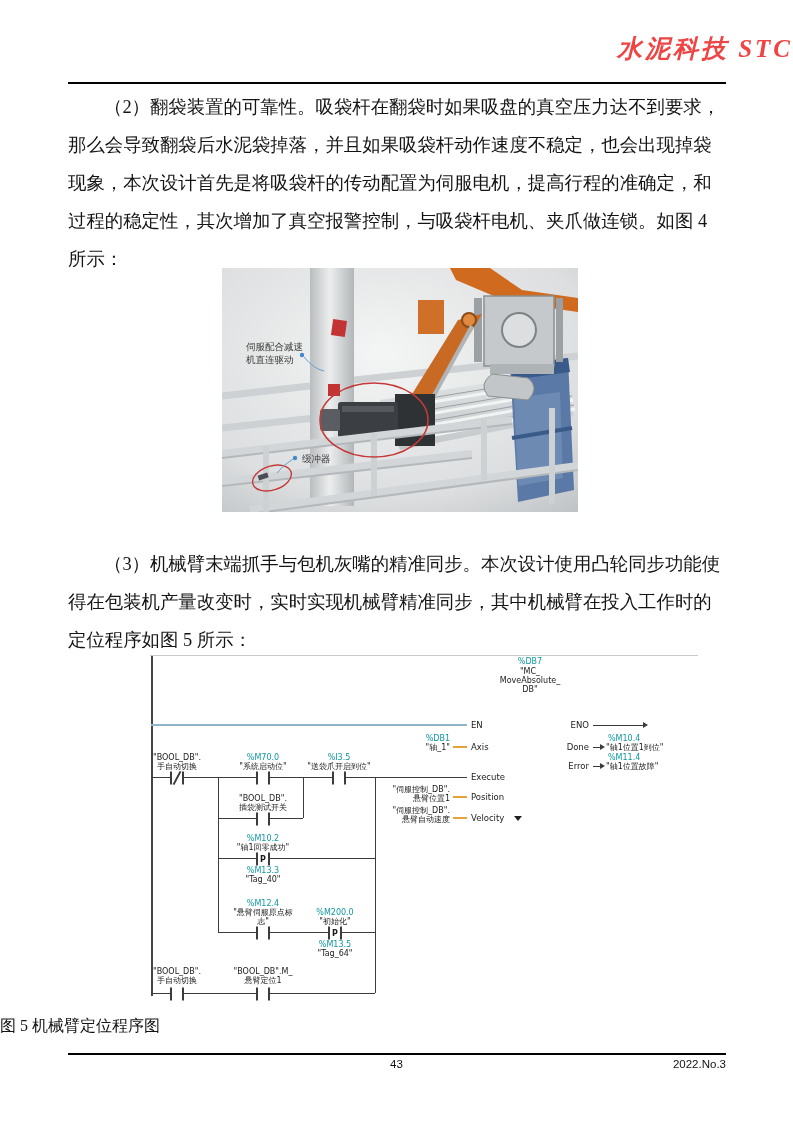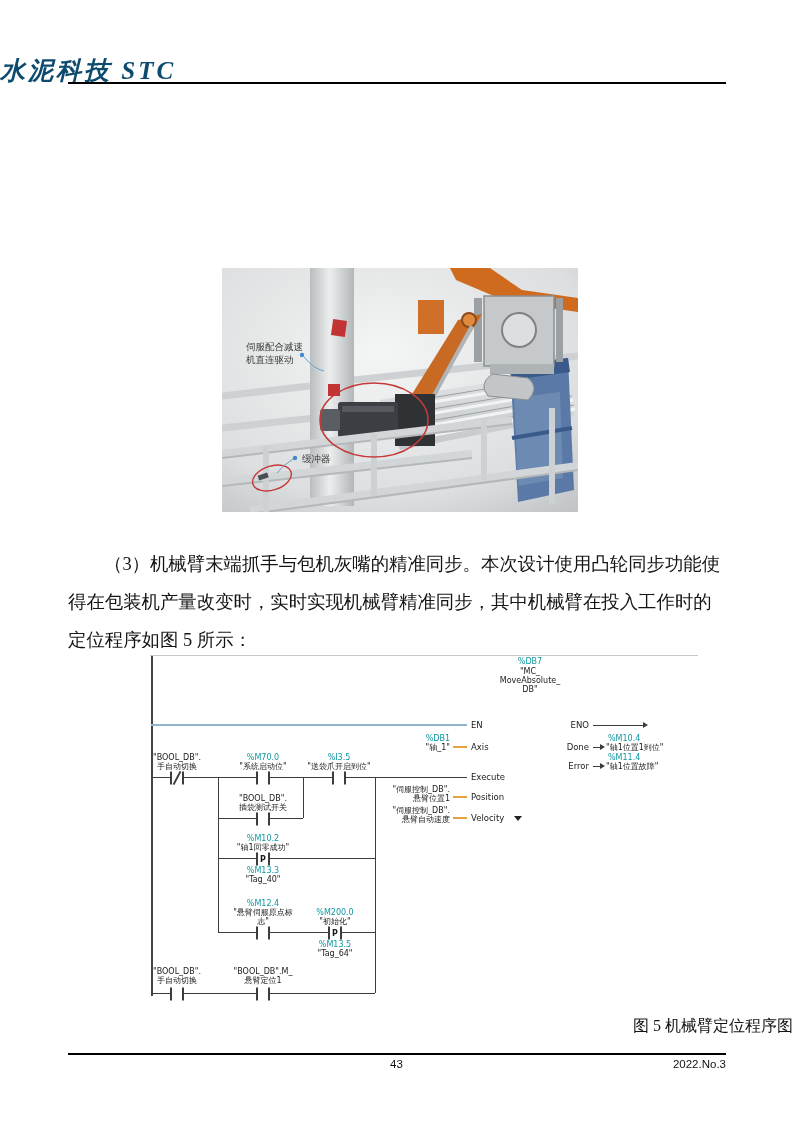--- a/index.html
+++ b/index.html
@@ -3,41 +3,41 @@
 <meta charset="utf-8">
 <style>
   html,body{margin:0;padding:0;background:#888;}
   .page{
     position:relative; width:793px; height:1122px; margin:0 auto;
     background:#ffffff; overflow:hidden;
     font-family:"Liberation Serif", serif; color:#111;
   }
   
   .journal-title{
-    position:absolute; left:0; top:54px; width:100%;
-    text-align:left; font-size:25px; font-weight:bold; font-style:italic;
-    letter-spacing:3px; color:#0c4a6e;
+    position:absolute; left:0; top:32px; width:100%;
+    text-align:right; font-size:25px; font-weight:bold; font-style:italic;
+    letter-spacing:3px; color:#ef4444;
   }
   .header-rule{ position:absolute; left:68px; top:82px; width:658px; height:2px; background:#000; }
   
   .para{ position:absolute; left:68px; width:660px; }
   .para .line{
     height:38px; line-height:38px; font-size:18.4px; color:#141414;
     white-space:nowrap;
   }
   .para .indent{ padding-left:36px; }
   
   .fig4{ position:absolute; left:222px; top:268px; width:356px; height:244px; }
   .fig4 svg{ display:block; }
   .caption4{
     position:absolute; left:0; top:517px; width:100%; text-align:center;
     font-family:"Liberation Sans", sans-serif; font-weight:bold; font-size:15px; color:#000;
   }
   .caption5{
-    position:absolute; left:0; top:1016px; width:100%; text-align:right;
+    position:absolute; left:0; top:1016px; width:100%; text-align:left;
     font-size:16px; color:#141414;
   }
   
   .ladder{ position:absolute; left:140px; top:648px; width:614px; height:370px; background:#fff;
            font-family:"DejaVu Sans", sans-serif; }
   .lad-h{ position:absolute; height:1px; background:#3c3c3c; }
   .lad-v{ position:absolute; width:1px; background:#3c3c3c; }
   .wire-en{ background:#8fb4cc; height:2px; }
   .wire-orange{ background:#e8a23c; height:2px; }
   .net-sep{ background:#c9c9c9; }
@@ -75,20 +75,27 @@
           font-size:11.5px; color:#111; }
 </style>
 </head>
 <body>
 
 <div class="page">
 
   <div class="journal-title">水泥科技 STC</div>
   <div class="header-rule"></div>
 
+  <div class="para" style="top:88px;">
+    <div class="line indent">（2）翻袋装置的可靠性。吸袋杆在翻袋时如果吸盘的真空压力达不到要求，</div>
+    <div class="line">那么会导致翻袋后水泥袋掉落，并且如果吸袋杆动作速度不稳定，也会出现掉袋</div>
+    <div class="line">现象，本次设计首先是将吸袋杆的传动配置为伺服电机，提高行程的准确定，和</div>
+    <div class="line">过程的稳定性，其次增加了真空报警控制，与吸袋杆电机、夹爪做连锁。如图 4</div>
+    <div class="line">所示：</div>
+  </div>
 
   <div class="fig4">
     <svg width="356" height="244" viewBox="0 0 356 244">
       <defs>
         <radialGradient id="bg4" cx="45%" cy="35%" r="85%">
           <stop offset="0%" stop-color="#f4f5f5"></stop>
           <stop offset="70%" stop-color="#dcdedf"></stop>
           <stop offset="100%" stop-color="#bfc3c5"></stop>
         </radialGradient>
         <linearGradient id="col4" x1="0" y1="0" x2="1" y2="0">

